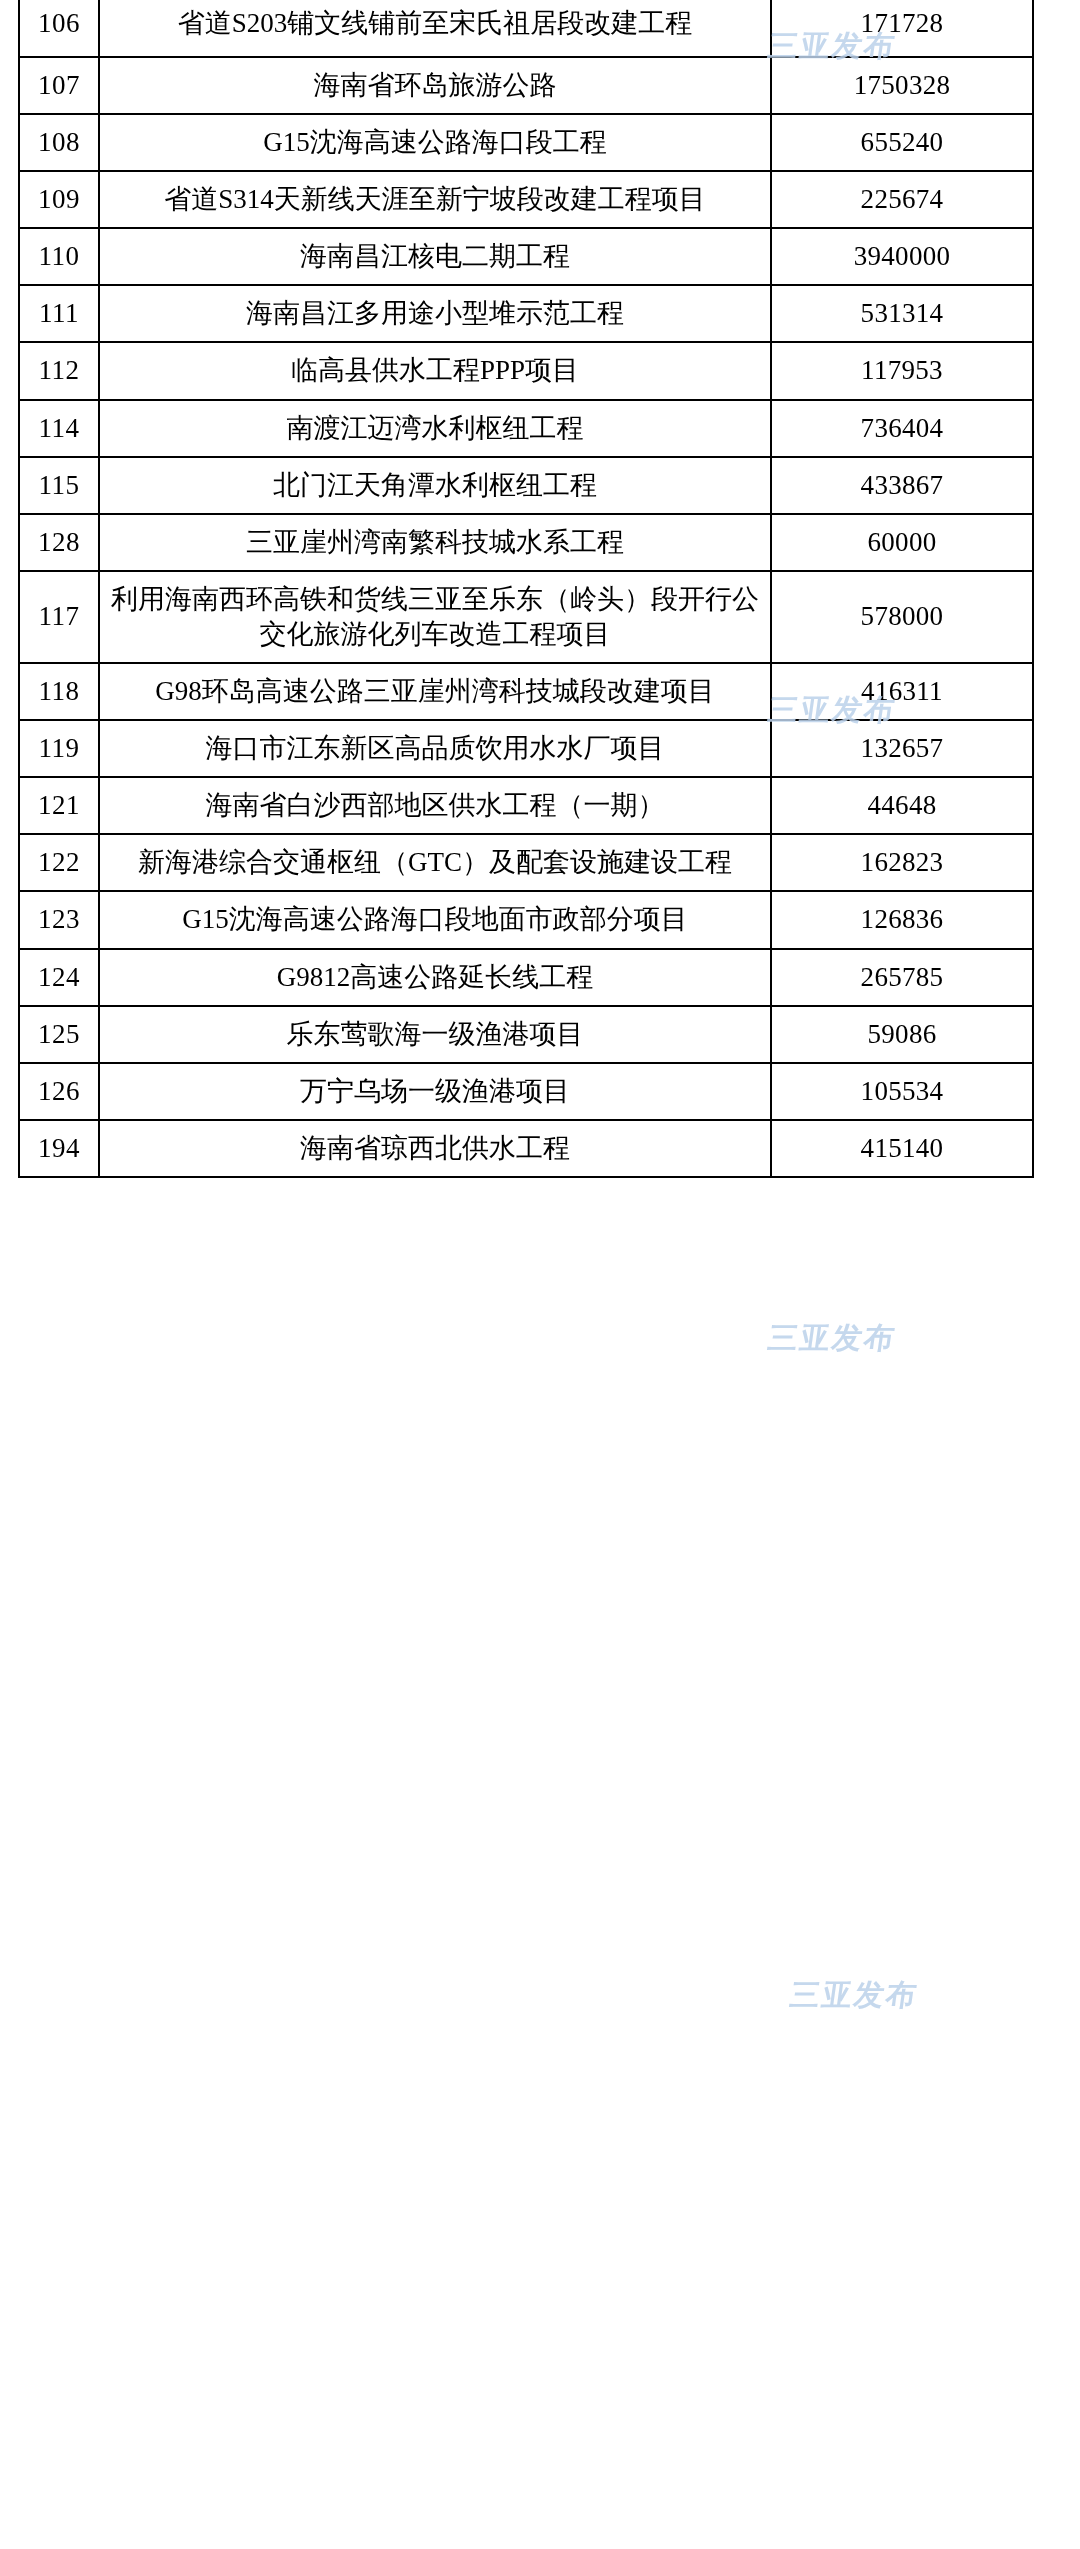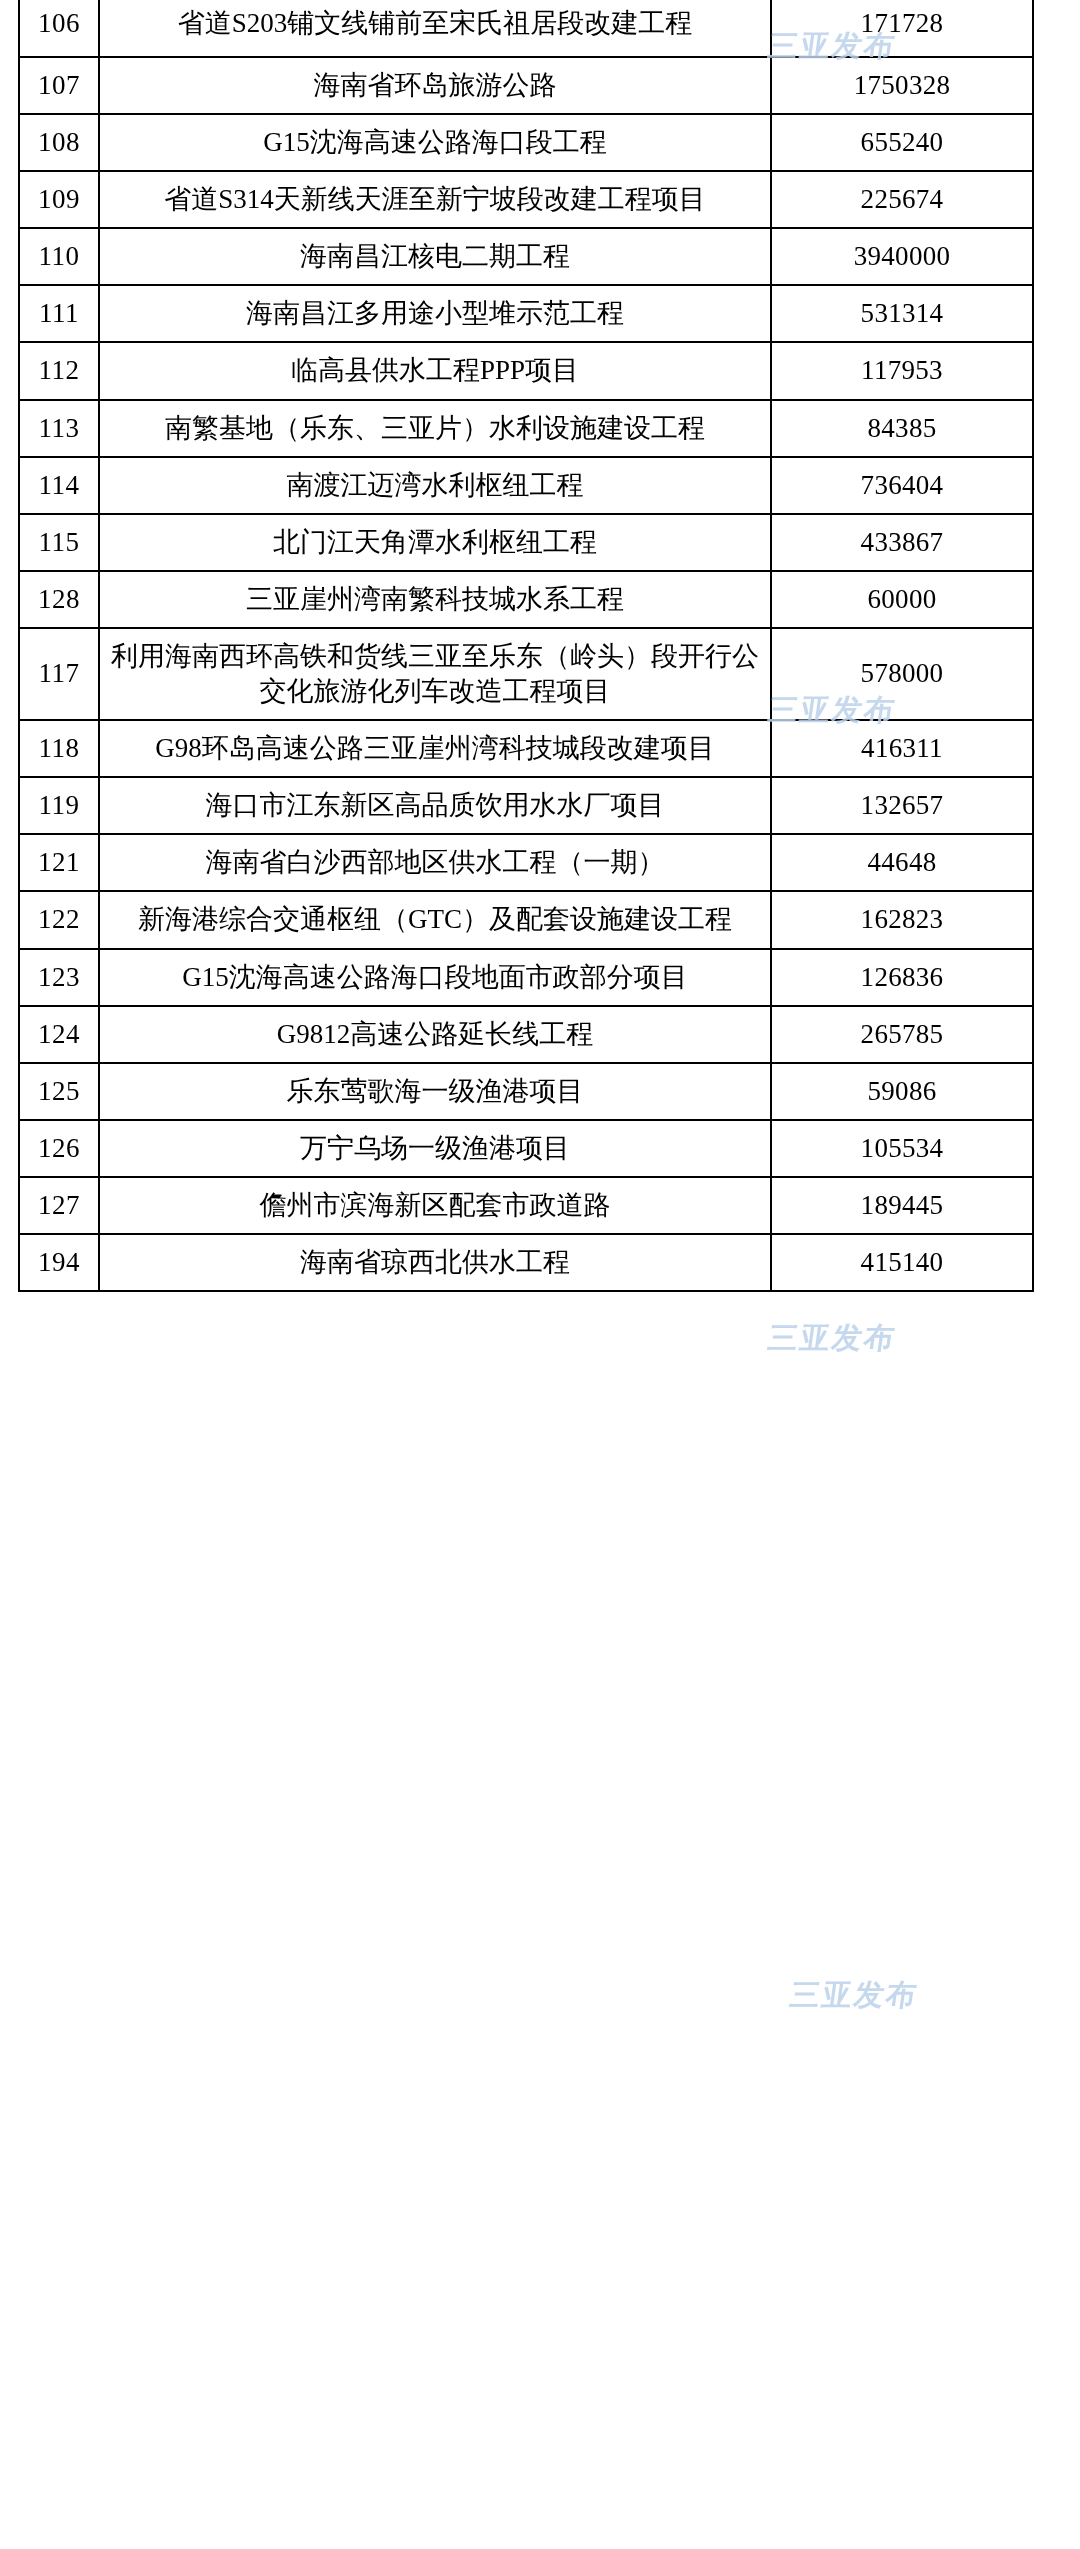--- a/index.html
+++ b/index.html
@@ -122,25 +122,20 @@
           <td class="cell-index">111</td>
           <td class="cell-name">海南昌江多用途小型堆示范工程</td>
           <td class="cell-value">531314</td>
         </tr>
         <tr>
           <td class="cell-index">112</td>
           <td class="cell-name">临高县供水工程PPP项目</td>
           <td class="cell-value">117953</td>
         </tr>
         <tr>
-          <td class="cell-index">113</td>
-          <td class="cell-name">南繁基地（乐东、三亚片）水利设施建设工程</td>
-          <td class="cell-value">84385</td>
-        </tr>
-        <tr>
           <td class="cell-index">114</td>
           <td class="cell-name">南渡江迈湾水利枢纽工程</td>
           <td class="cell-value">736404</td>
         </tr>
         <tr>
           <td class="cell-index">115</td>
           <td class="cell-name">北门江天角潭水利枢纽工程</td>
           <td class="cell-value">433867</td>
         </tr>
         <tr>
@@ -185,25 +180,20 @@
         </tr>
         <tr>
           <td class="cell-index">125</td>
           <td class="cell-name">乐东莺歌海一级渔港项目</td>
           <td class="cell-value">59086</td>
         </tr>
         <tr>
           <td class="cell-index">126</td>
           <td class="cell-name">万宁乌场一级渔港项目</td>
           <td class="cell-value">105534</td>
-        </tr>
-        <tr>
-          <td class="cell-index">127</td>
-          <td class="cell-name">儋州市滨海新区配套市政道路</td>
-          <td class="cell-value">189445</td>
         </tr>
         <tr>
           <td class="cell-index">194</td>
           <td class="cell-name">海南省琼西北供水工程</td>
           <td class="cell-value">415140</td>
         </tr>
       </tbody>
   </table>
 
   <div class="watermark wm-1">三亚发布</div>

